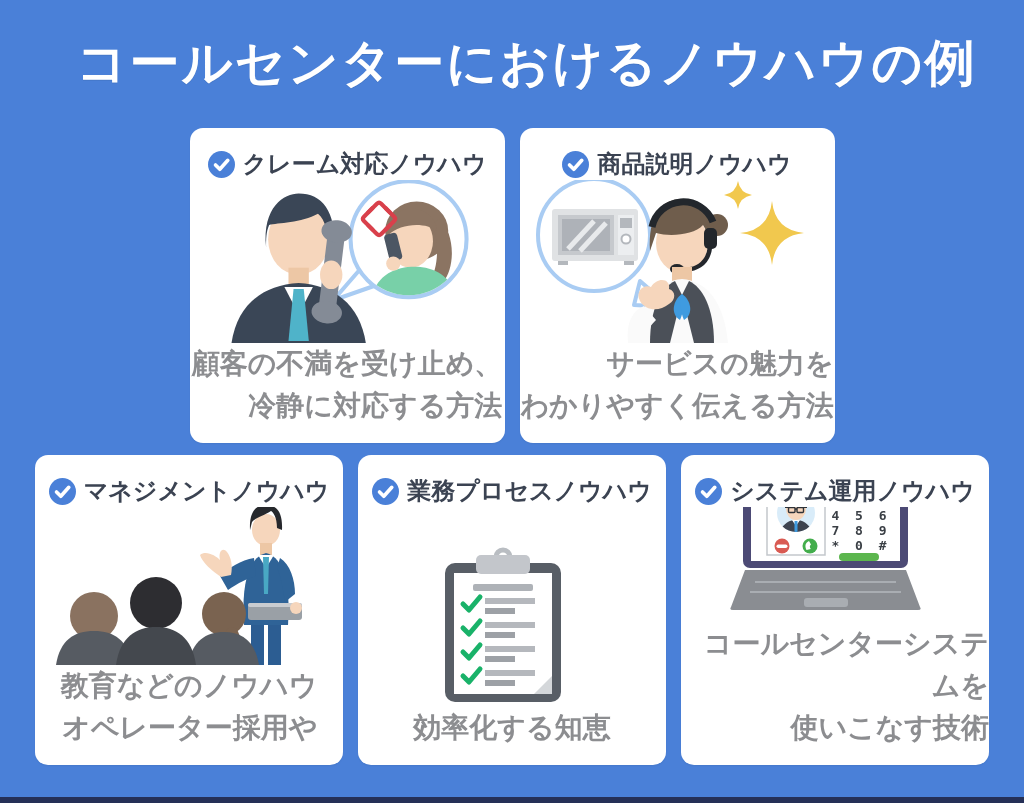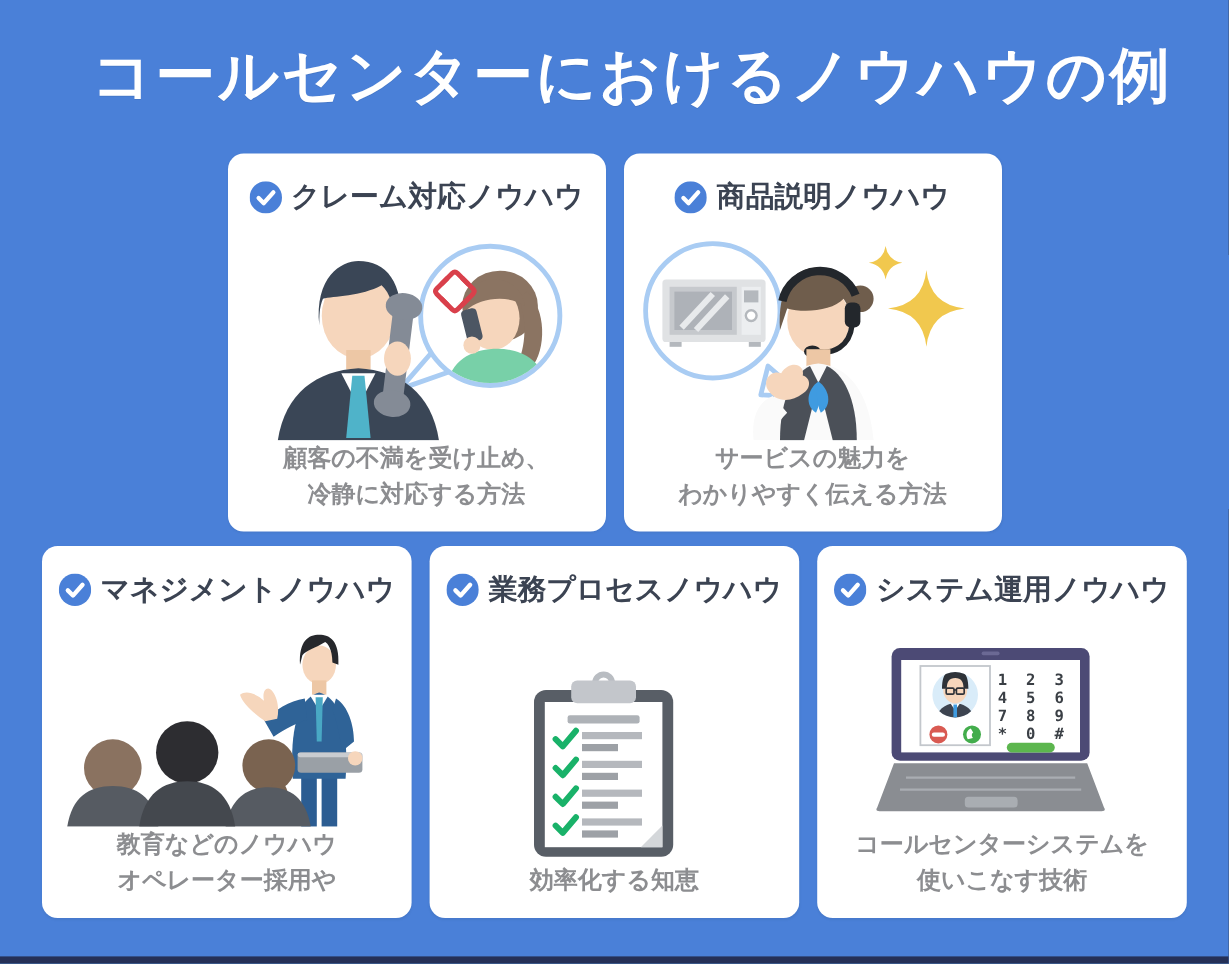--- a/index.html
+++ b/index.html
@@ -23,21 +23,21 @@
     background:#ffffff; border-radius:13px;
     display:flex; flex-direction:column; align-items:center;
     box-shadow:0 1px 2px rgba(0,0,0,0.06);
   }
   .row-top .card { width:315px; height:315px; }
   .row-bottom .card { width:308px; height:310px; }
   .card-header { display:flex; align-items:center; gap:8px; margin-top:20px; }
   .check-badge { width:27px; height:27px; flex:0 0 auto; }
   .card-title { font-size:24px; font-weight:800; color:#3b4352; white-space:nowrap; }
   .illus { flex:1 1 auto; display:flex; align-items:flex-end; justify-content:center; width:100%; overflow:hidden; }
-  .card-desc { text-align:center; font-size:20px; font-weight:700; color:#8c8d90; line-height:1.5; margin-bottom:16px; }
+  .card-desc { text-align:right; font-size:28px; font-weight:700; color:#8c8d90; line-height:1.5; margin-bottom:16px; }
   .bottom-bar { position:absolute; left:0; right:0; bottom:0; height:6px; background:#253057; }
   svg { display:block; }
 </style>
 </head>
 <body>
 
 <div class="canvas">
 
   <div class="main-title">コールセンターにおけるノウハウの例</div>
 

